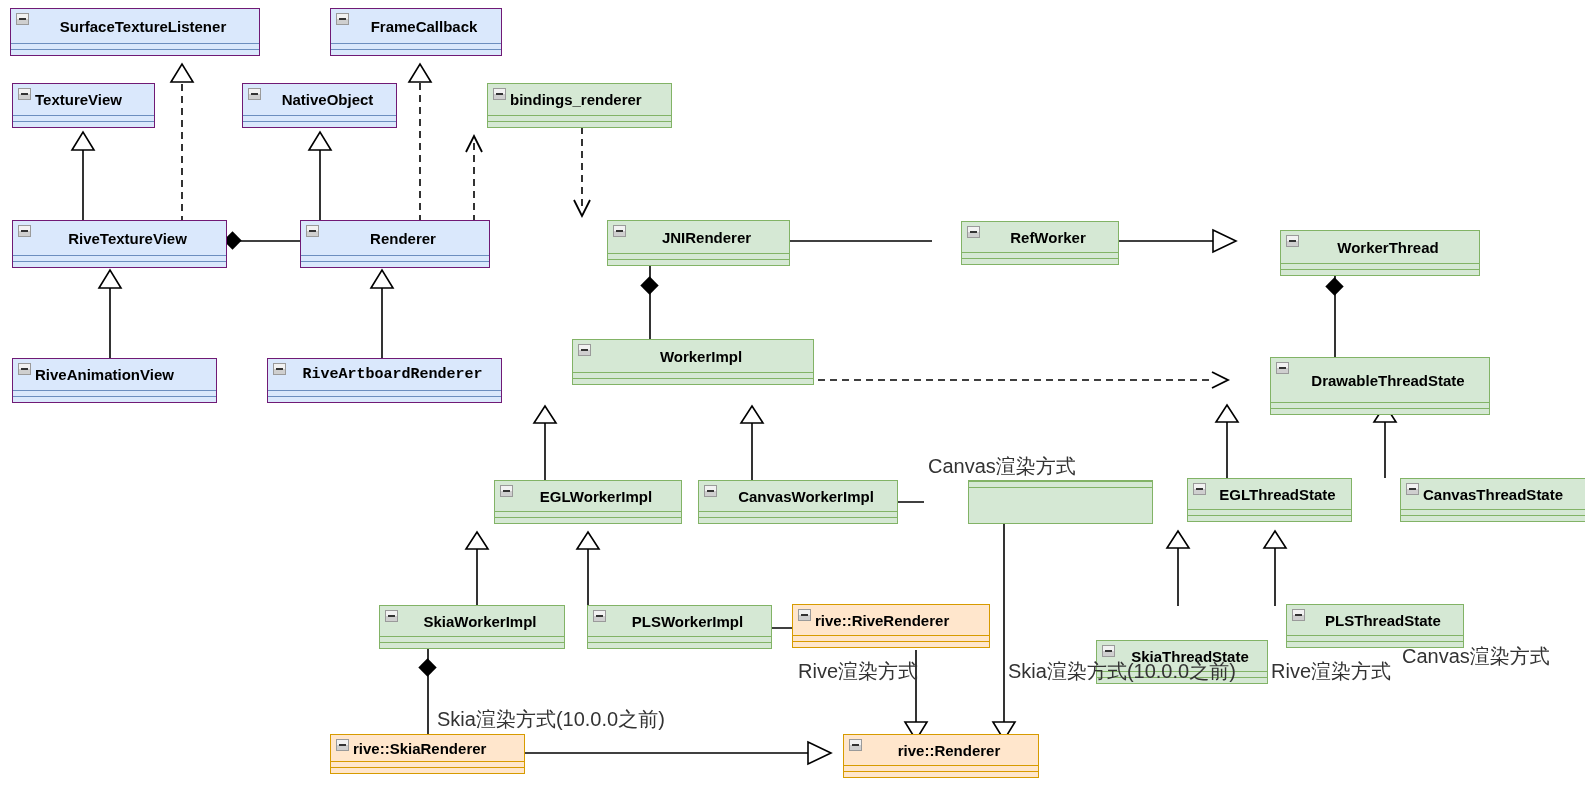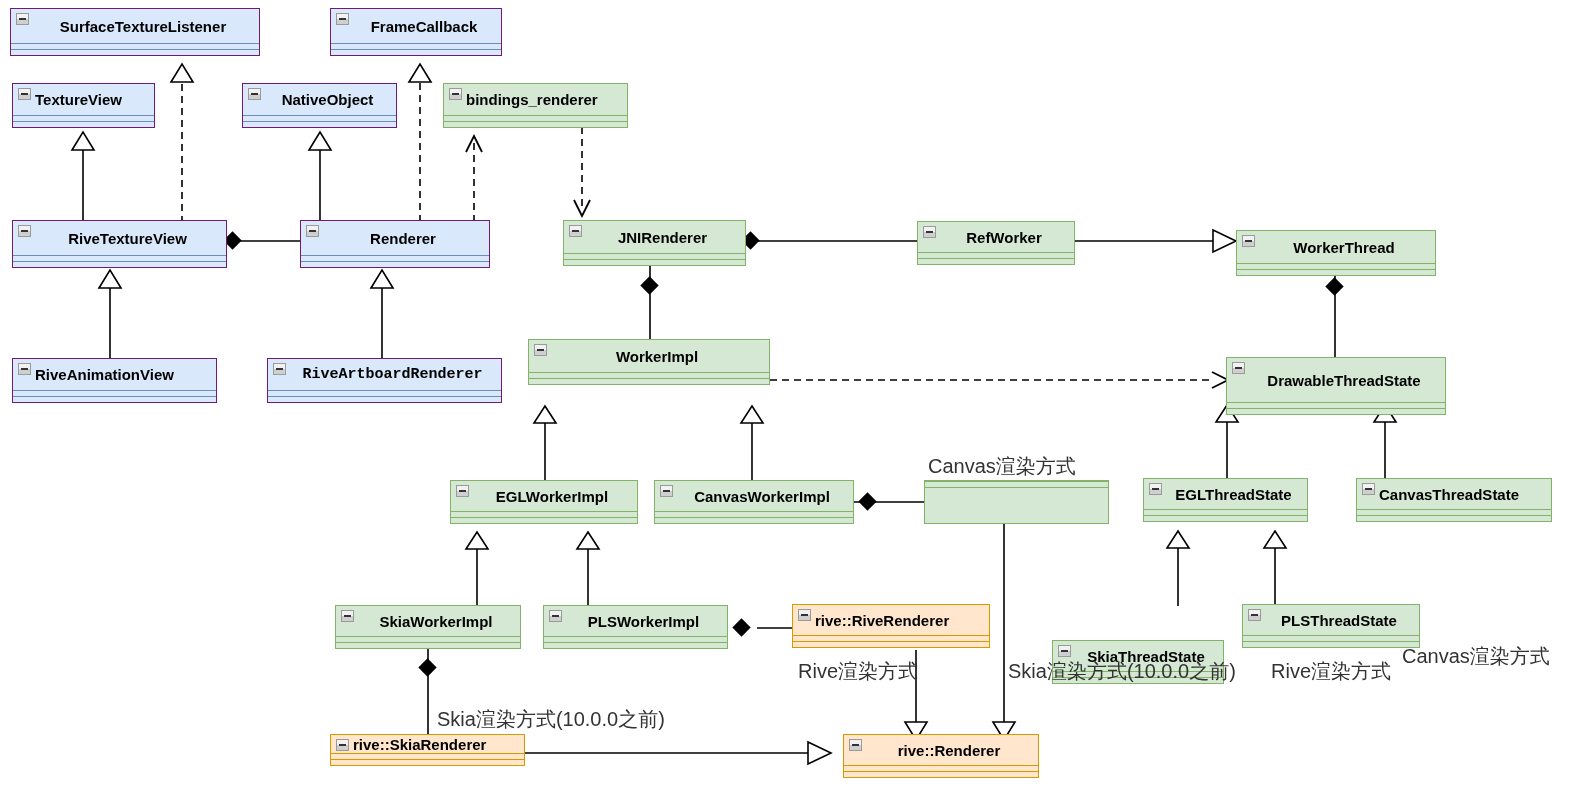--- a/index.html
+++ b/index.html
@@ -59,21 +59,21 @@
     top:4px;
     height:2px;
     background:#333;
   }
   
   .uml .comp{
     border-top:1px solid #6c8ebf;
     height:5px;
     flex:0 0 auto;
   }
-  .uml.green{border-color:#82b366;background:#d5e8d4;}
+  .uml.green{border-color:#82b366;background:#d5e8d4;margin-left:44px;}
   .uml.green .comp{border-top-color:#82b366;}
   .uml.orange{border-color:#d79b00;background:#ffe6cc;}
   .uml.orange .comp{border-top-color:#d79b00;}
 
   
   .uml.left .title-row{justify-content:flex-start;}
 
   
   .note{
     position:absolute;
@@ -403,21 +403,21 @@
 
   <div class="uml green" style="left:1242px;top:604px;width:178px;height:44px;">
     <div class="title-row">
       <span class="minus-icon"></span>
       <span class="cls-name">PLSThreadState</span>
     </div>
     <div class="comp"></div>
     <div class="comp"></div>
   </div>
 
-  <div class="uml orange left" style="left:330px;top:734px;width:195px;height:32px;">
+  <div class="uml orange left" style="left:330px;top:734px;width:195px;height:40px;">
     <div class="title-row">
       <span class="minus-icon"></span>
       <span class="cls-name">rive::SkiaRenderer</span>
     </div>
     <div class="comp"></div>
     <div class="comp"></div>
   </div>
 
   <div class="uml orange" style="left:843px;top:734px;width:196px;height:44px;">
     <div class="title-row">

